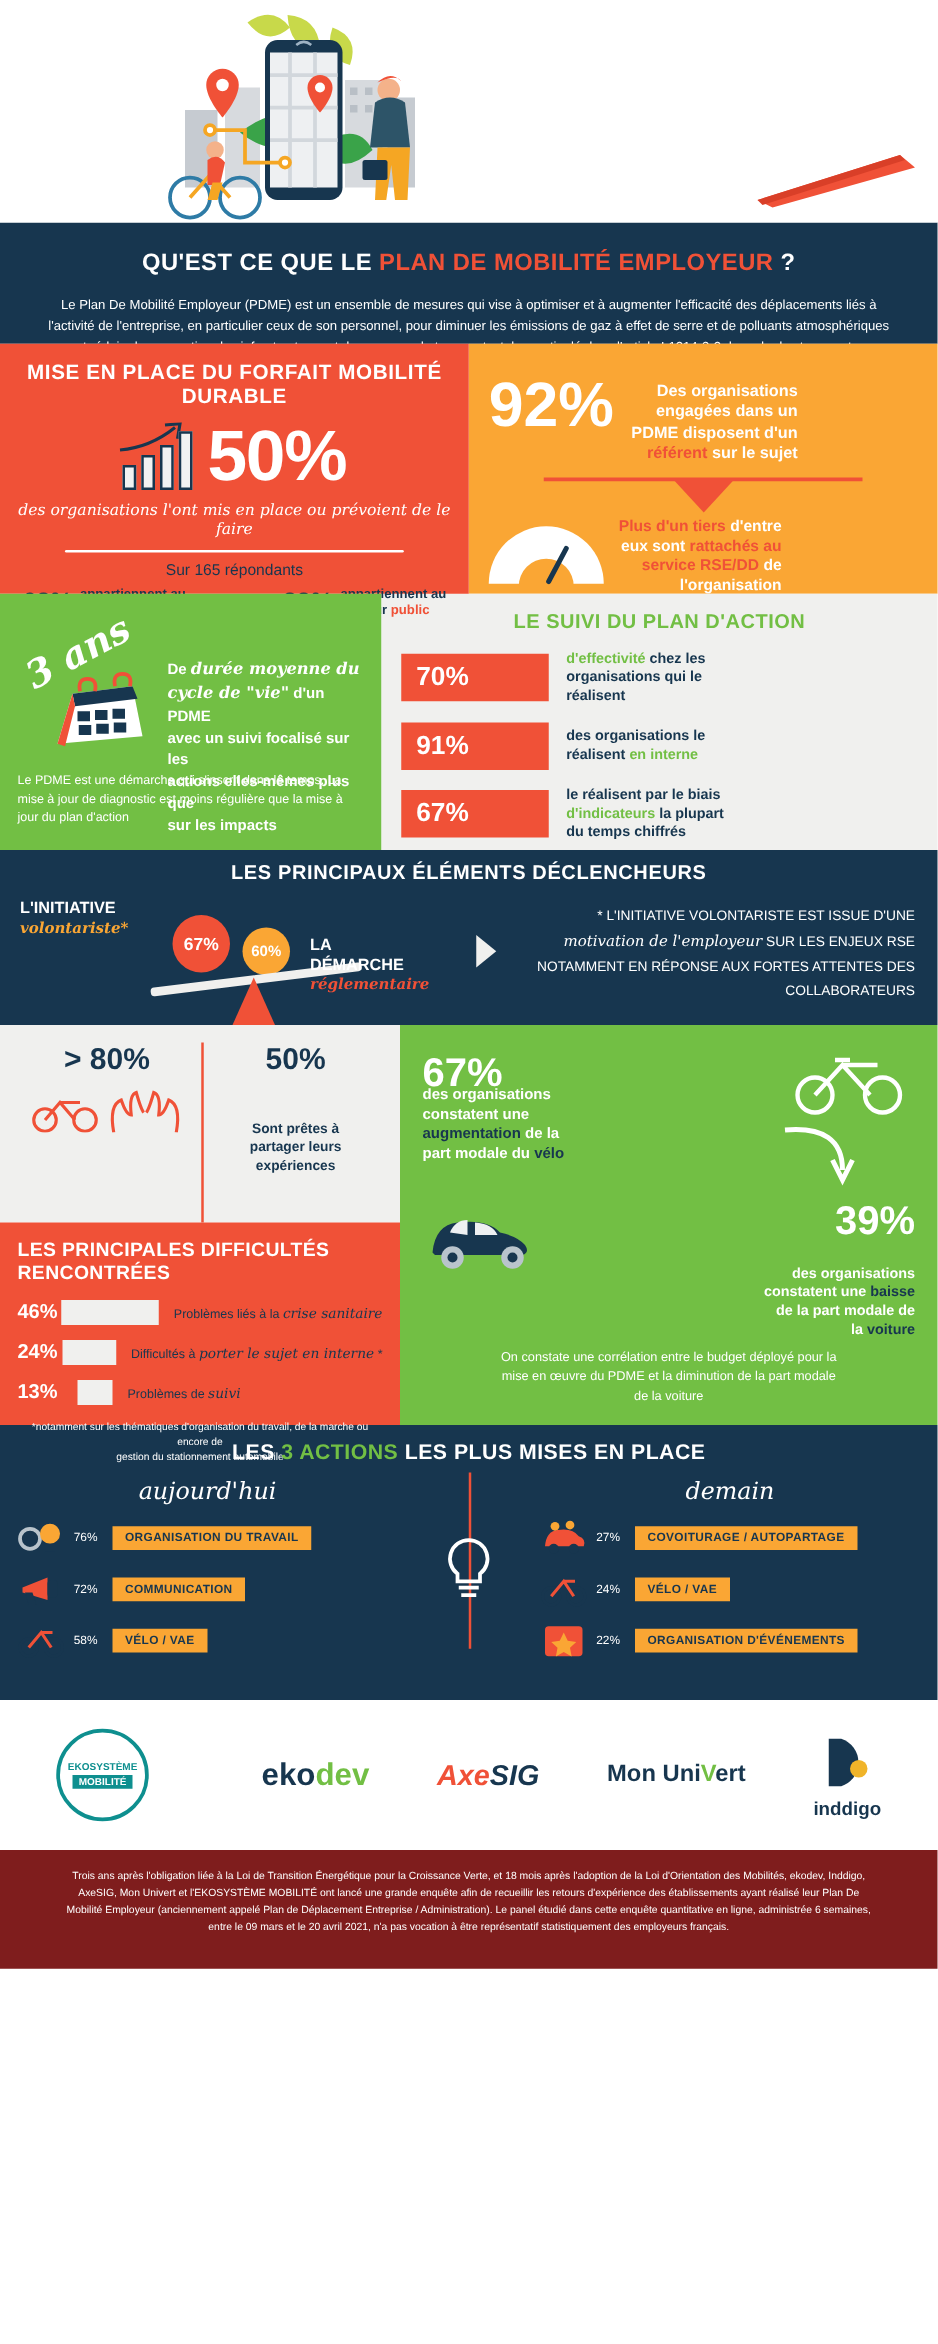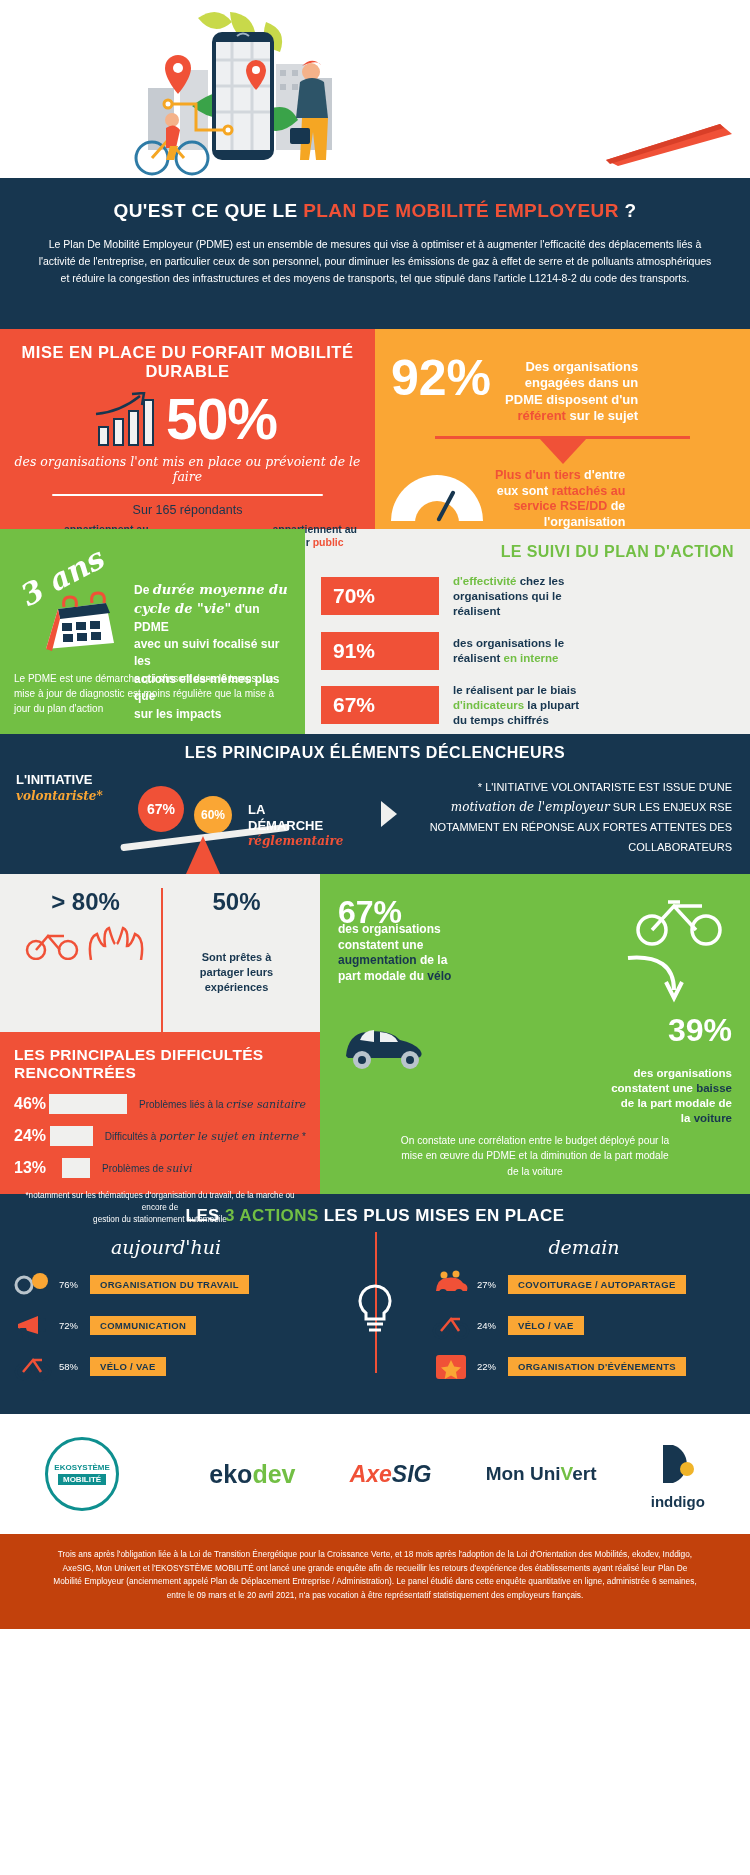--- a/index.html
+++ b/index.html
@@ -25,21 +25,21 @@
      margin-left:-8px; font-family:"DejaVu Sans", sans-serif; }
   .t-line { font-weight:bold; color:#17364f; font-size:27px; letter-spacing:0.5px;
      line-height:1.18; font-family:"Liberation Sans", sans-serif; }
   .t-line.red { color:#f05137; }
 
   
   .navy { background:#17364f; color:#ffffff; }
   .orange-txt { color:#f05137; }
 
   
-  .intro { height:151px; padding:22px 22px 1px; }
+  .intro { height:97px; padding:22px 22px 1px; }
   .intro h2 { font-size:19px; font-weight:bold; text-align:center; letter-spacing:0.4px; }
   .intro h2 .hl { color:#f05137; }
   .intro p { font-size:10.5px; line-height:1.62; text-align:center; margin-top:14px;
      padding:0 14px; }
 
   
   .band1 { display:flex; height:200px; }
   .b1-left { width:375px; background:#f05137; color:#fff; padding:14px 12px 0; position:relative; }
   .b1-left h3 { font-size:16.5px; text-align:center; font-weight:bold; letter-spacing:0.5px; }
   .fifty-row { display:flex; align-items:center; justify-content:center; margin-top:10px; gap:6px; }
@@ -82,21 +82,21 @@
   .band2 { display:flex; height:205px; }
   .b2-left { width:305px; background:#72bf44; color:#fff; padding:16px 14px 0; position:relative; }
   .ans3 { position:absolute; left:18px; top:30px; font-size:30px; font-weight:bold;
      transform:rotate(-28deg); font-family:"DejaVu Serif", serif; font-style:italic; }
   .cal { position:absolute; left:40px; top:62px; width:80px; height:66px; }
   .b2-txt { margin-left:120px; margin-top:36px; font-size:12px; line-height:1.45; font-weight:bold; }
   .b2-txt .cursive { font-family:"DejaVu Serif", serif; font-style:italic; font-size:13px; }
   .b2-note { position:absolute; left:14px; right:14px; bottom:18px; font-size:10px;
      line-height:1.5; }
   .b2-right { width:445px; background:#f0f0ee; padding:14px 16px 0; }
-  .b2-right h3 { text-align:right; color:#72bf44; font-size:16px; font-weight:bold; letter-spacing:0.4px; }
+  .b2-right h3 { text-align:center; color:#72bf44; font-size:16px; font-weight:bold; letter-spacing:0.4px; }
   .sv-row { display:flex; align-items:center; gap:14px; margin-top:13px; }
   .sv-chip { background:#f05137; color:#fff; font-size:21px; font-weight:bold;
      width:118px; height:38px; display:flex; align-items:center; padding-left:12px; }
   .sv-txt { font-size:11.5px; line-height:1.3; color:#17364f; font-weight:bold; }
   .sv-txt .g { color:#72bf44; }
 
   
   .band3 { height:140px; background:#17364f; color:#fff; padding:10px 0 0; }
   .band3 h3 { text-align:center; font-size:16px; font-weight:bold; letter-spacing:0.5px; }
   .b3-body { display:flex; margin-top:10px; }
@@ -185,21 +185,21 @@
   .lg-ekodev .g { color:#72bf44; }
   .lg-axesig { font-size:23px; font-weight:bold; font-style:italic; color:#f05137; }
   .lg-axesig .b { color:#17364f; }
   .lg-univert { font-size:19px; font-weight:bold; color:#17364f; }
   .lg-univert .g { color:#72bf44; }
   .lg-inddigo { display:flex; flex-direction:column; align-items:center; }
   .lg-ind-mark { width:50px; height:50px; position:relative; }
   .lg-ind-txt { font-size:15px; font-weight:bold; color:#17364f; margin-top:4px; }
 
   
-  .footer { height:95px; background:#c2410c; color:#fff; padding:14px 48px 0; }
+  .footer { height:95px; background:#7f1d1d; color:#fff; padding:14px 48px 0; }
   .footer p { font-size:8.3px; line-height:1.65; text-align:center; }
 </style>
 </head>
 <body>
 
 <div class="page">
 
   <div class="hero">
     <svg class="hero-art" viewBox="0 0 320 170">
       <path d="M118 10 q20 -14 34 4 q-18 16 -34 -4z" fill="#c8d94a"></path>

